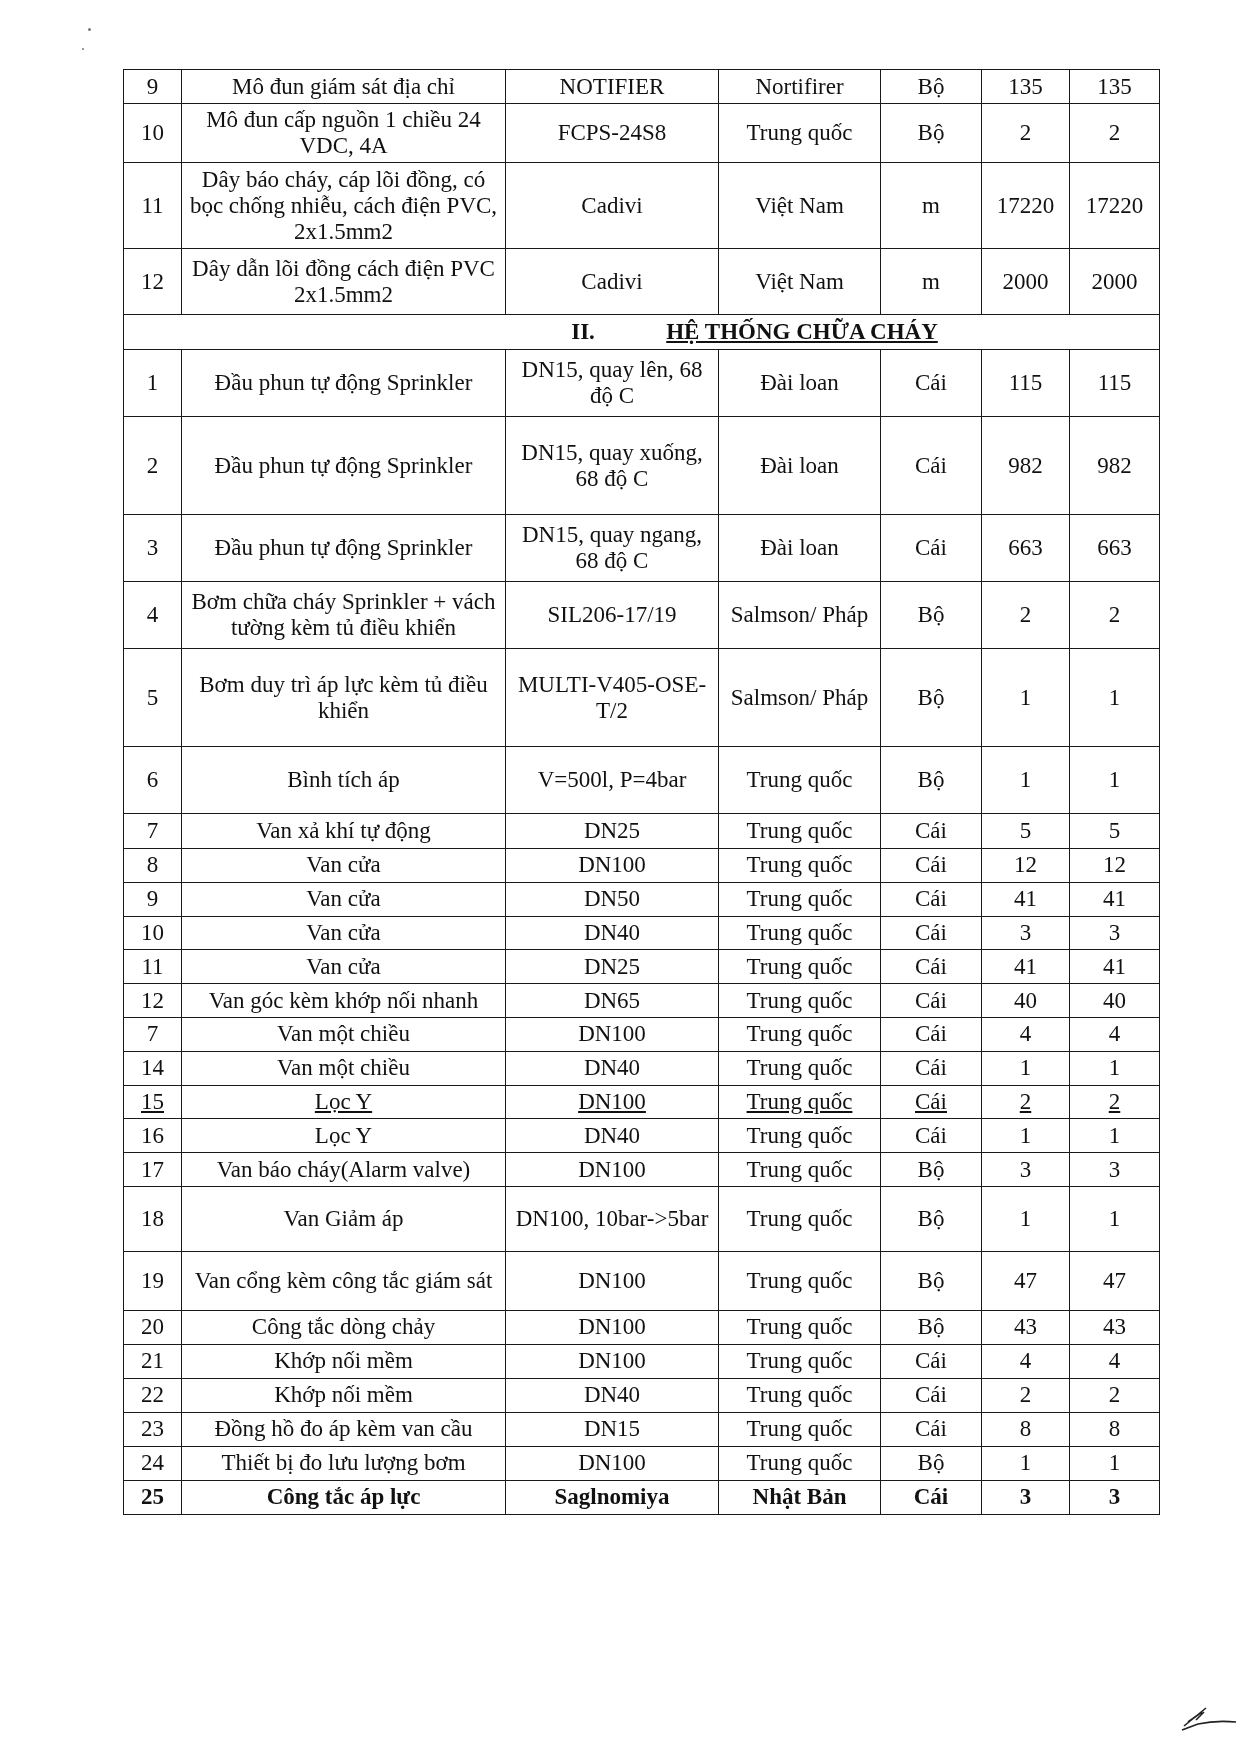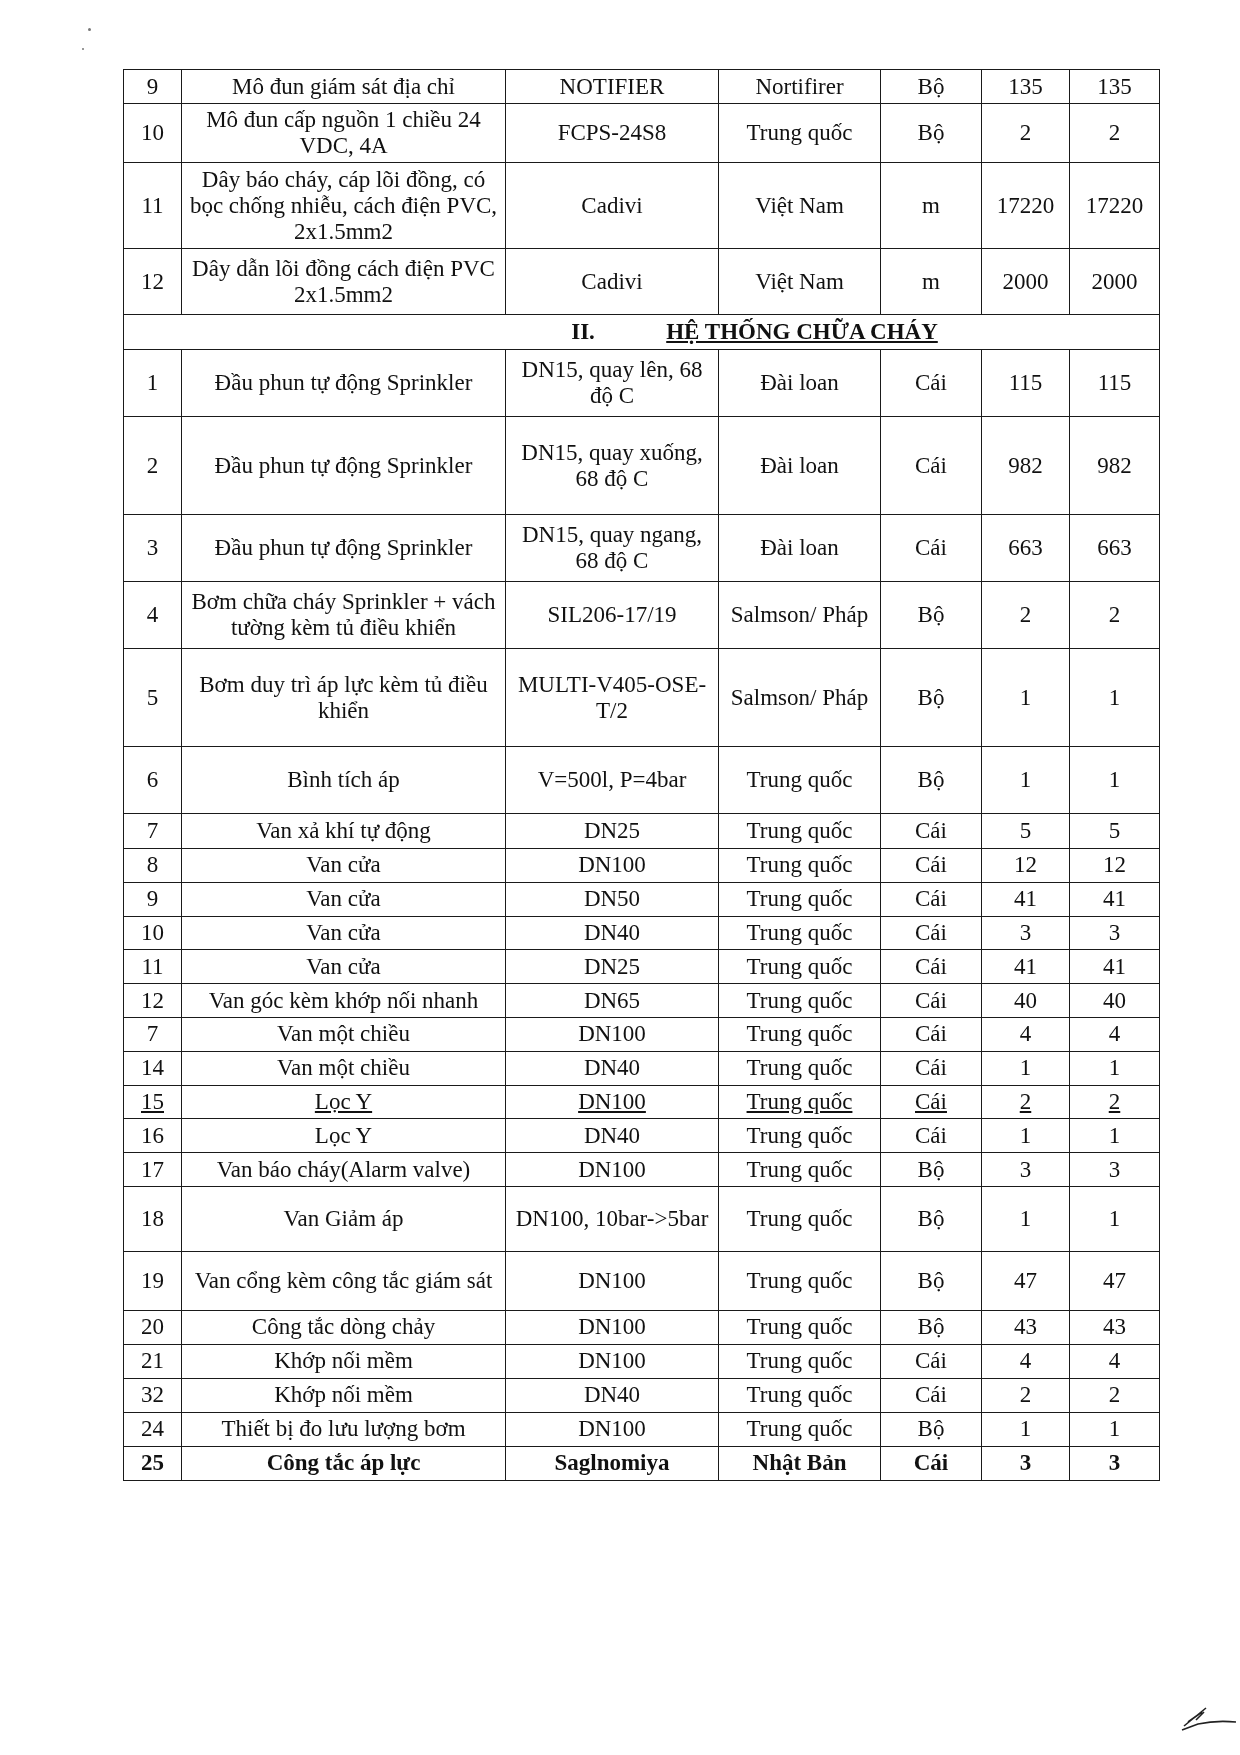--- a/index.html
+++ b/index.html
@@ -273,27 +273,36 @@
       <tr style="height: 34px;">
         <td>21</td>
         <td>Khớp nối mềm</td>
         <td>DN100</td>
         <td>Trung quốc</td>
         <td>Cái</td>
         <td>4</td>
         <td>4</td>
       </tr>
       <tr style="height: 34px;">
-        <td>32</td>
+        <td>22</td>
         <td>Khớp nối mềm</td>
         <td>DN40</td>
         <td>Trung quốc</td>
         <td>Cái</td>
         <td>2</td>
         <td>2</td>
+      </tr>
+      <tr style="height: 34px;">
+        <td>23</td>
+        <td>Đồng hồ đo áp kèm van cầu</td>
+        <td>DN15</td>
+        <td>Trung quốc</td>
+        <td>Cái</td>
+        <td>8</td>
+        <td>8</td>
       </tr>
       <tr style="height: 34px;">
         <td>24</td>
         <td>Thiết bị đo lưu lượng bơm</td>
         <td>DN100</td>
         <td>Trung quốc</td>
         <td>Bộ</td>
         <td>1</td>
         <td>1</td>
       </tr>

